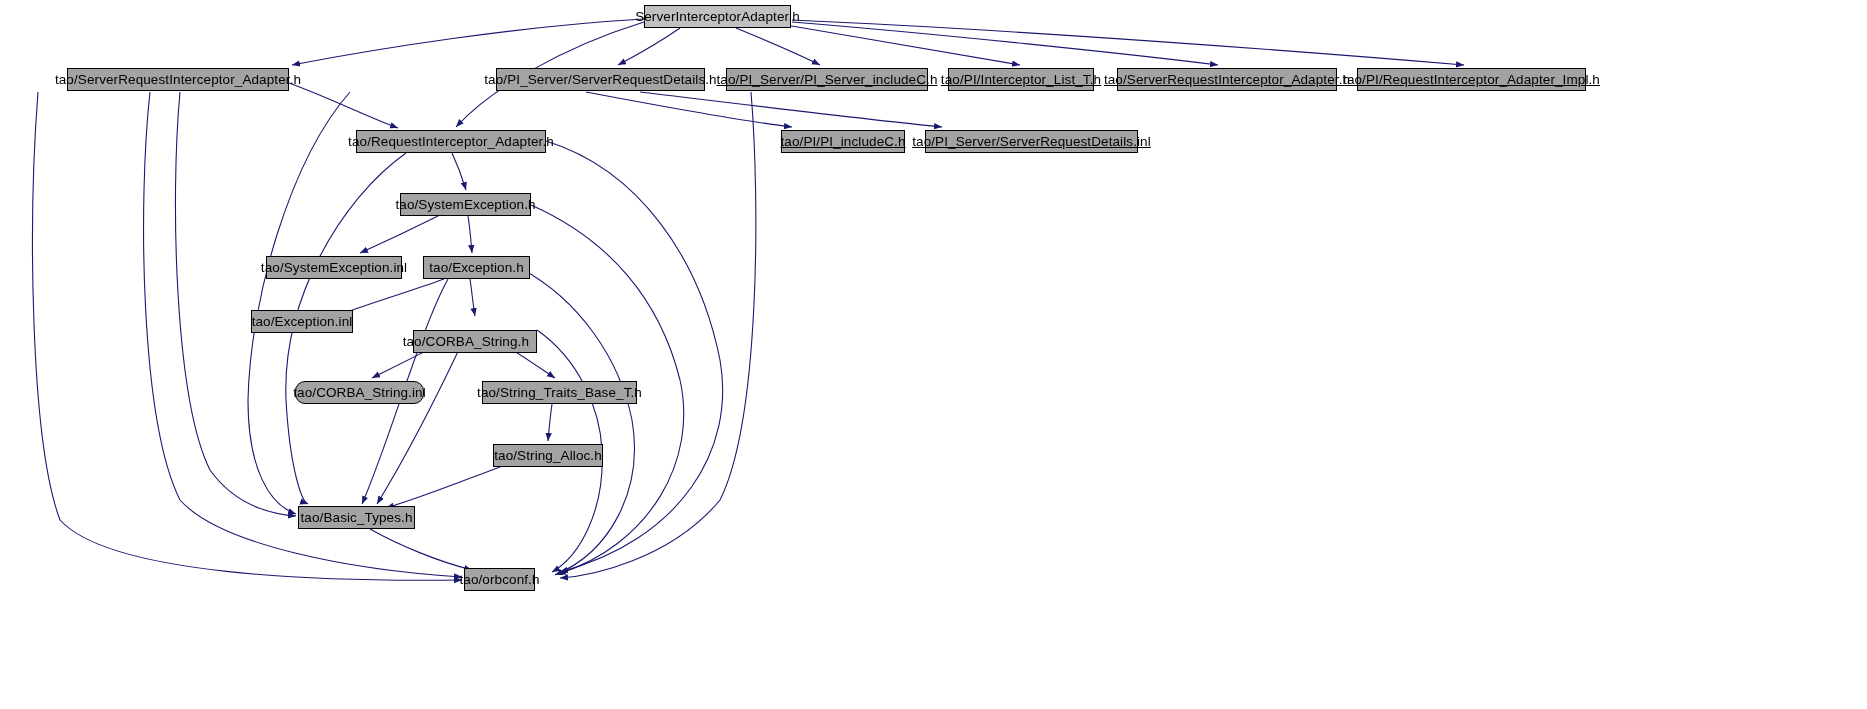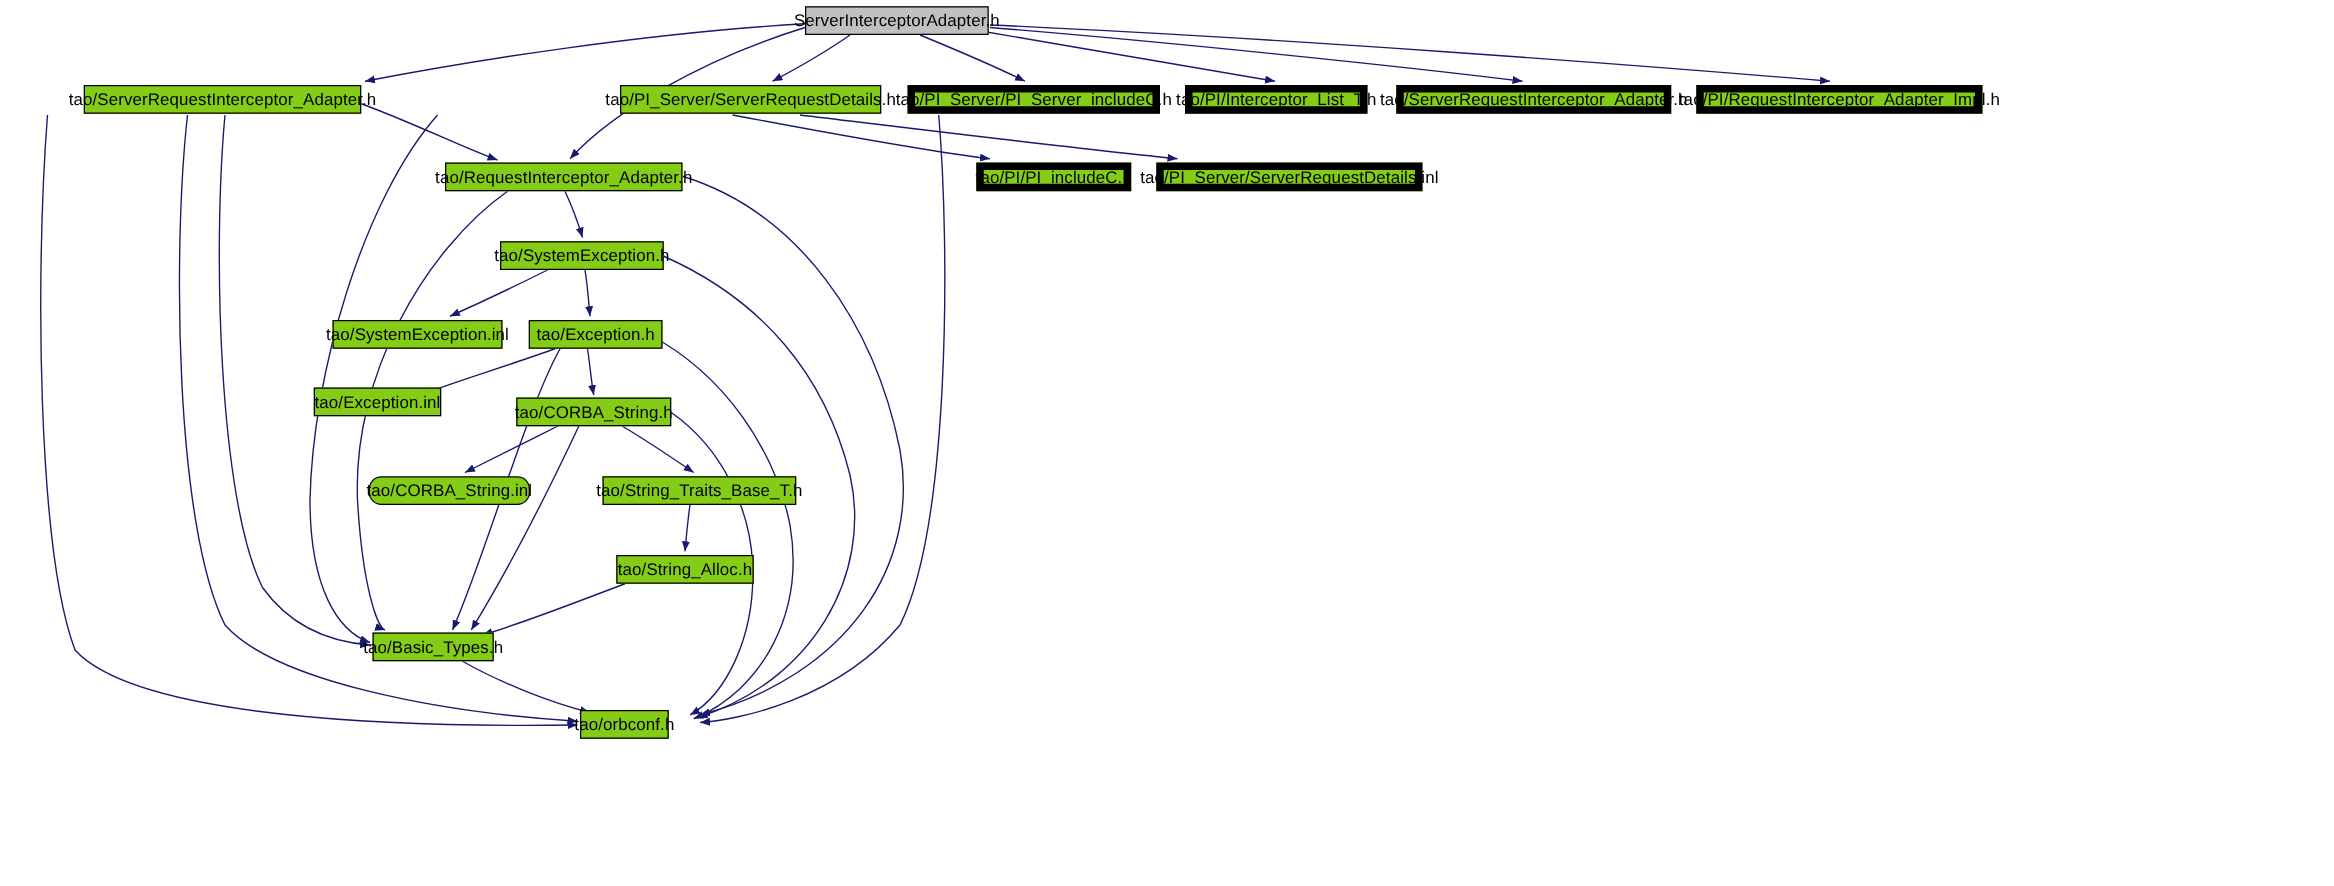--- a/index.html
+++ b/index.html
@@ -26,33 +26,34 @@
   .node {
     position: absolute;
     box-sizing: border-box;
     display: flex;
     align-items: center;
     justify-content: center;
     white-space: nowrap;
     font-size: 13.5px;
     line-height: 1;
     color: #000000;
-    background: #84cc16;
+    background: #a3a3a3;
     border: 1px solid #000000;
     height: 23px;
     letter-spacing: 0.1px;
     padding: 0 7px;
     z-index: 5;
   }
   .node.root {
     background: #c0c0c0;
     border: 1px solid #000000;
   }
   .node.dim {
-    border: 6px solid #000000;
+    border: 1px solid #000000;
+    text-decoration: underline;
   }
 </style>
 </head>
 <body>
 
 <div id="canvas">
 
   <svg id="edge-layer" viewBox="0 0 1867 709" xmlns="http://www.w3.org/2000/svg">
     <defs>
       <marker id="arw" markerWidth="9" markerHeight="9" refX="8" refY="3.2" orient="auto" markerUnits="userSpaceOnUse">
@@ -156,37 +157,37 @@
   </div>
 
   <div class="node" style="left:403px; top:256px; width:107px;">
     <span>tao/Exception.h</span>
   </div>
 
   <div class="node" style="left:231px; top:310px; width:102px;">
     <span>tao/Exception.inl</span>
   </div>
 
-  <div class="node" style="left:393px; top:318px; width:124px;">
+  <div class="node" style="left:393px; top:330px; width:124px;justify-content:flex-end;">
     <span>tao/CORBA_String.h</span>
   </div>
 
   <div class="node" style="left:275px; top:381px; width:129px;border-radius:10px;">
     <span>tao/CORBA_String.inl</span>
   </div>
 
   <div class="node" style="left:462px; top:381px; width:155px;">
     <span>tao/String_Traits_Base_T.h</span>
   </div>
 
   <div class="node" style="left:473px; top:444px; width:110px;">
     <span>tao/String_Alloc.h</span>
   </div>
 
-  <div class="node" style="left:278px; top:506px; width:97px;">
+  <div class="node" style="left:278px; top:506px; width:117px;">
     <span>tao/Basic_Types.h</span>
   </div>
 
   <div class="node" style="left:444px; top:568px; width:71px;">
     <span>tao/orbconf.h</span>
   </div>
 
 </div>
 
 </body></html>

